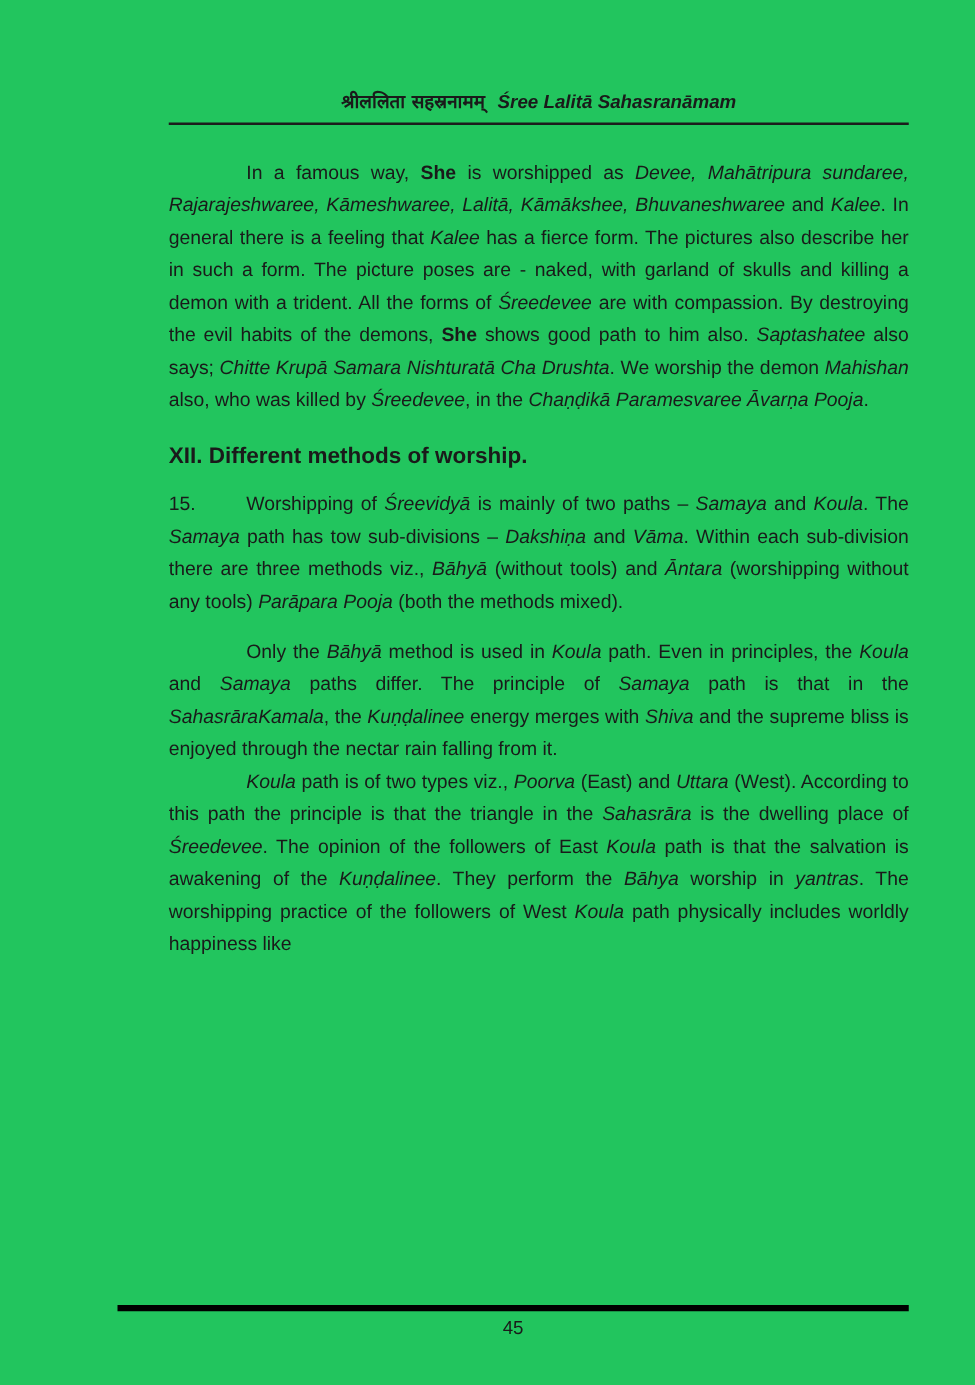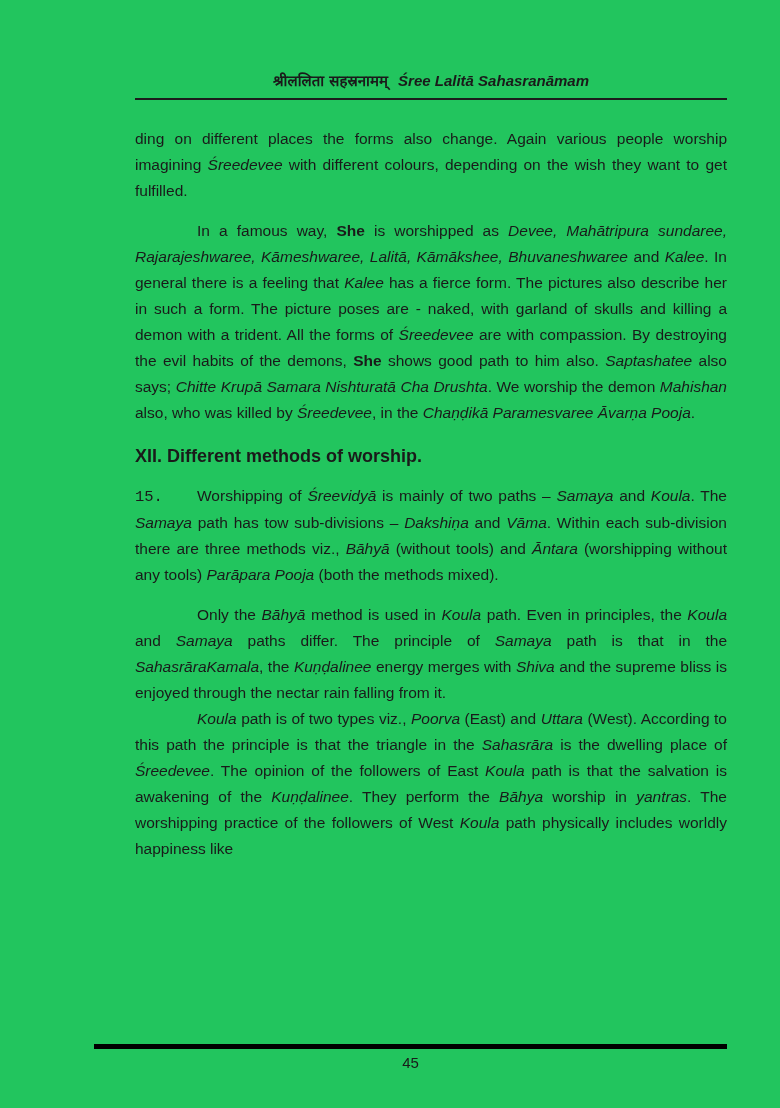--- a/index.html
+++ b/index.html
@@ -41,21 +41,20 @@
     line-height: 26px;
     text-align: justify;
   }
   .para.gap { margin-top: 14px; }
   .para.indent { text-indent: 62px; }
   .para .it { font-style: italic; }
   .para .bd { font-weight: bold; }
   .para-num {
     display: inline-block;
     width: 62px;
-    font-family: Liberation Mono, monospace;
   }
   .heading {
     margin: 17px 0 0 0;
     font-size: 18px;
     line-height: 26px;
     font-weight: bold;
   }
   .footer-rule {
     position: absolute;
     left: 94px;
@@ -76,21 +75,20 @@
 </head>
 <body>
 
 <div class="page">
   <div class="inner">
     <div class="header">
       <span class="dev">श्रीललिता सहस्रनामम्</span>
       <span class="translit">Śree Lalitā Sahasranāmam</span>
     </div>
     <div class="body-text">
-        <p class="para"><span>ding on different places the forms also change. Again various people worship imagining </span><span class="it">Śreedevee</span><span> with different colours, depending on the wish they want to get fulfilled.</span></p>
         <p class="para indent gap"><span>In a famous way, </span><span class="bd">She</span><span> is worshipped as </span><span class="it">Devee, Mahātripura sundaree, Rajarajeshwaree, Kāmeshwaree, Lalitā, Kāmākshee, Bhuvaneshwaree</span><span> and </span><span class="it">Kalee</span><span>. In general there is a feeling that </span><span class="it">Kalee</span><span> has a fierce form. The pictures also describe her in such a form. The picture poses are - naked, with garland of skulls and killing a demon with a trident. All the forms of </span><span class="it">Śreedevee</span><span> are with compassion. By destroying the evil habits of the demons, </span><span class="bd">She</span><span> shows good path to him also. </span><span class="it">Saptashatee</span><span> also says; </span><span class="it">Chitte Krupā Samara Nishturatā Cha Drushta</span><span>. We worship the demon </span><span class="it">Mahishan</span><span> also, who was killed by </span><span class="it">Śreedevee</span><span>, in the </span><span class="it">Chaṇḍikā Paramesvaree Āvarṇa Pooja</span><span>.</span></p>
         <h2 class="heading gap">XII. Different methods of worship.</h2>
         <p class="para gap"><span class="para-num">15.</span><span>Worshipping of </span><span class="it">Śreevidyā</span><span> is mainly of two paths – </span><span class="it">Samaya</span><span> and </span><span class="it">Koula</span><span>. The </span><span class="it">Samaya</span><span> path has tow sub-divisions – </span><span class="it">Dakshiṇa</span><span> and </span><span class="it">Vāma</span><span>. Within each sub-division there are three methods viz., </span><span class="it">Bāhyā</span><span> (without tools) and </span><span class="it">Āntara</span><span> (worshipping without any tools) </span><span class="it">Parāpara Pooja</span><span> (both the methods mixed).</span></p>
         <p class="para indent gap"><span>Only the </span><span class="it">Bāhyā</span><span> method is used in </span><span class="it">Koula</span><span> path. Even in principles, the </span><span class="it">Koula</span><span> and </span><span class="it">Samaya</span><span> paths differ. The principle of </span><span class="it">Samaya</span><span> path is that in the </span><span class="it">SahasrāraKamala</span><span>, the </span><span class="it">Kuṇḍalinee</span><span> energy merges with </span><span class="it">Shiva</span><span> and the supreme bliss is enjoyed through the nectar rain falling from it.</span></p>
         <p class="para indent"><span class="it">Koula</span><span> path is of two types viz., </span><span class="it">Poorva</span><span> (East) and </span><span class="it">Uttara</span><span> (West). According to this path the principle is that the triangle in the </span><span class="it">Sahasrāra</span><span> is the dwelling place of </span><span class="it">Śreedevee</span><span>. The opinion of the followers of East </span><span class="it">Koula</span><span> path is that the salvation is awakening of the </span><span class="it">Kuṇḍalinee</span><span>. They perform the </span><span class="it">Bāhya</span><span> worship in </span><span class="it">yantras</span><span>. The worshipping practice of the followers of West </span><span class="it">Koula</span><span> path physically includes worldly happiness like</span></p>
       </div>
   </div>
   <div class="footer-rule"></div>
   <div class="page-number">45</div>
 </div>

